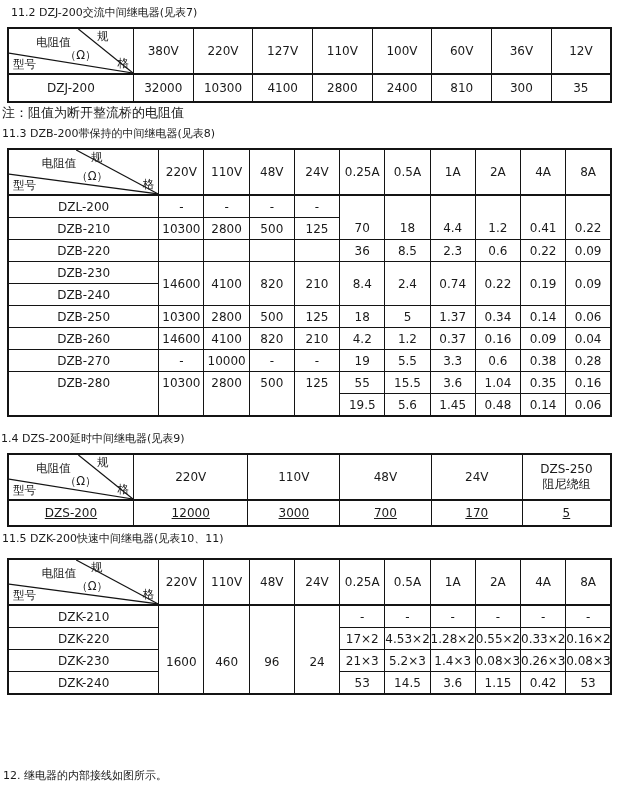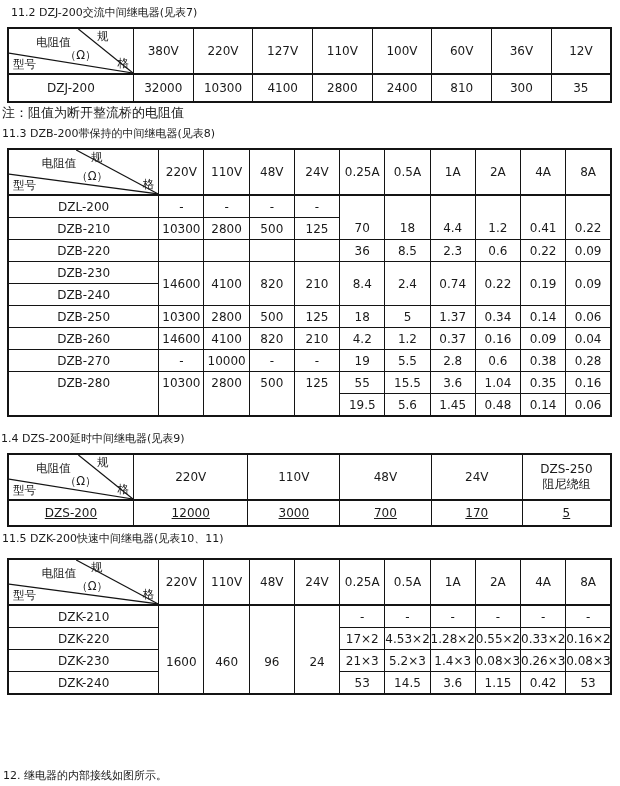--- a/index.html
+++ b/index.html
@@ -219,21 +219,21 @@
     <td>0.04</td>
   </tr>
   <tr class="r23">
     <td>DZB-270</td>
     <td>-</td>
     <td>10000</td>
     <td>-</td>
     <td>-</td>
     <td>19</td>
     <td>5.5</td>
-    <td>2.8</td>
+    <td>3.3</td>
     <td>0.6</td>
     <td>0.38</td>
     <td>0.28</td>
   </tr>
   <tr class="r23">
     <td rowspan="2" class="va-t">
           <div>DZB-280</div>
         </td>
     <td rowspan="2" class="va-t">
           <div>10300</div>

